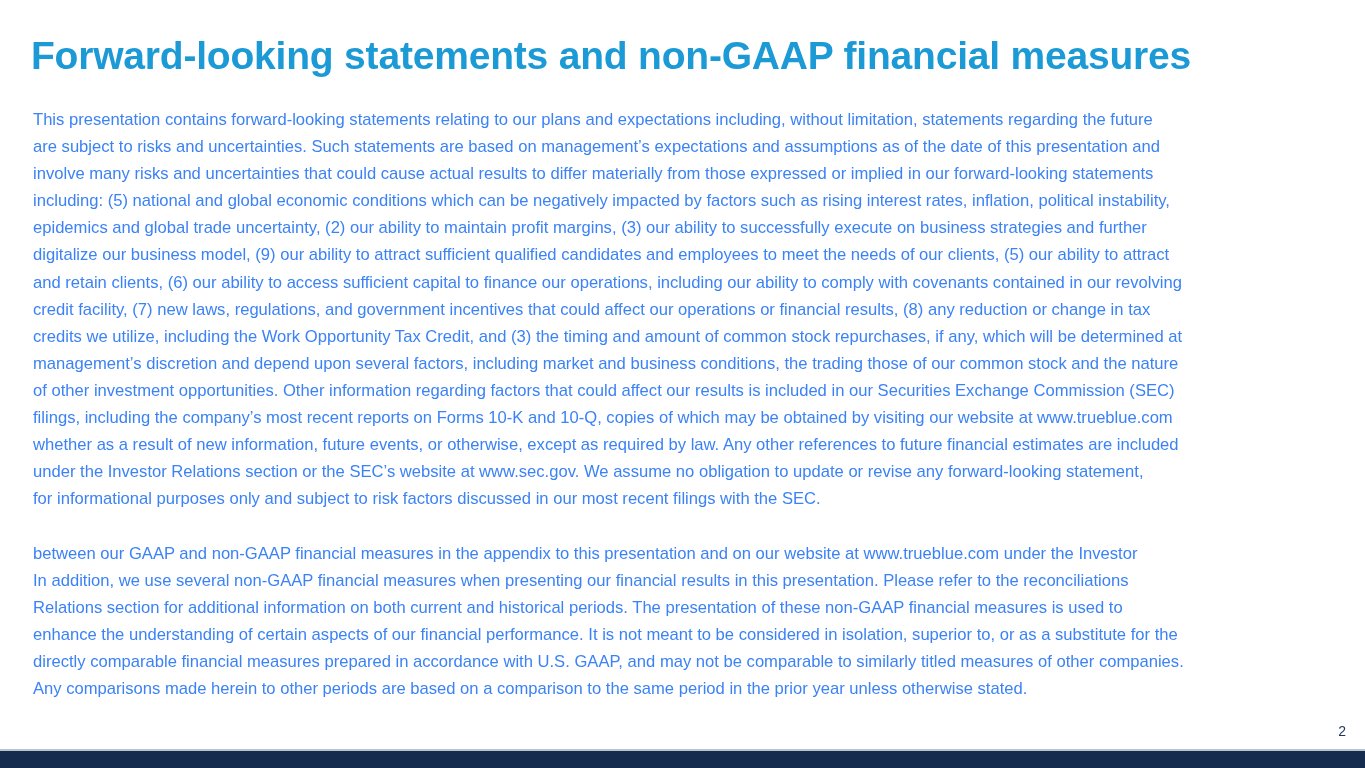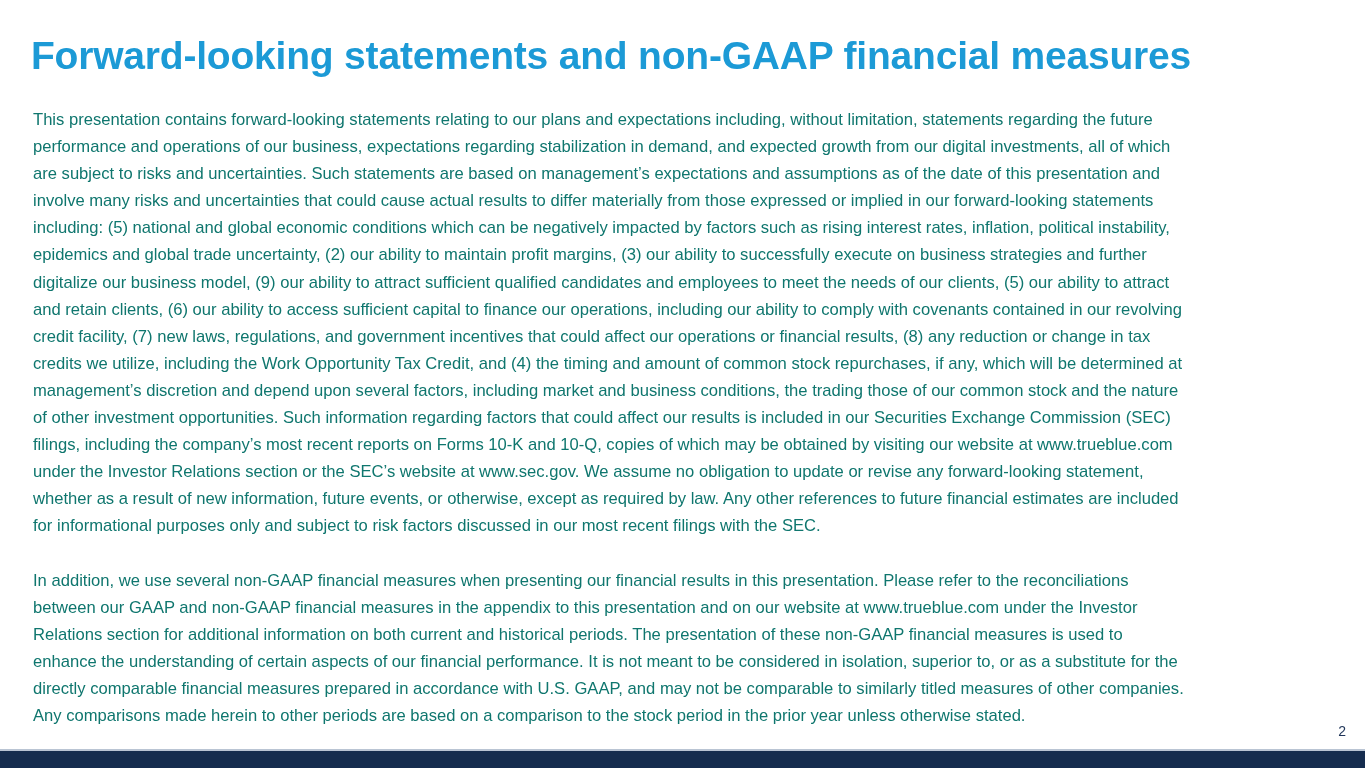--- a/index.html
+++ b/index.html
@@ -38,21 +38,21 @@
     color: #1C9AD6;
     white-space: nowrap;
   }
 
   
   #body-copy {
     position: absolute;
     left: 33px;
     top: 106px;
     width: 1302px;
-    color: #0f766e;
+    color: #3b82f6;
     font-size: 16.6px;
     line-height: 27.1px;
   }
 
   .para {
     margin: 0;
   }
   .para + .para {
     margin-top: 27.1px;
   }
@@ -94,44 +94,43 @@
 <body>
 
 <div id="slide">
 
   <h1 id="slide-title">Forward-looking statements and non-GAAP financial measures</h1>
 
   <div id="body-copy">
 
     <p class="para" id="paragraph-1">
         <span class="ln">This presentation contains forward-looking statements relating to our plans and expectations including, without limitation, statements regarding the future</span>
-        <span class="ln">performance and operations of our business, expectations regarding stabilization in demand, and expected growth from our digital investments, all of which</span>
         <span class="ln">are subject to risks and uncertainties. Such statements are based on management’s expectations and assumptions as of the date of this presentation and</span>
         <span class="ln">involve many risks and uncertainties that could cause actual results to differ materially from those expressed or implied in our forward-looking statements</span>
         <span class="ln">including: (5) national and global economic conditions which can be negatively impacted by factors such as rising interest rates, inflation, political instability,</span>
         <span class="ln">epidemics and global trade uncertainty, (2) our ability to maintain profit margins, (3) our ability to successfully execute on business strategies and further</span>
         <span class="ln">digitalize our business model, (9) our ability to attract sufficient qualified candidates and employees to meet the needs of our clients, (5) our ability to attract</span>
         <span class="ln">and retain clients, (6) our ability to access sufficient capital to finance our operations, including our ability to comply with covenants contained in our revolving</span>
         <span class="ln">credit facility, (7) new laws, regulations, and government incentives that could affect our operations or financial results, (8) any reduction or change in tax</span>
-        <span class="ln">credits we utilize, including the Work Opportunity Tax Credit, and (4) the timing and amount of common stock repurchases, if any, which will be determined at</span>
+        <span class="ln">credits we utilize, including the Work Opportunity Tax Credit, and (3) the timing and amount of common stock repurchases, if any, which will be determined at</span>
         <span class="ln">management’s discretion and depend upon several factors, including market and business conditions, the trading those of our common stock and the nature</span>
-        <span class="ln">of other investment opportunities. Such information regarding factors that could affect our results is included in our Securities Exchange Commission (SEC)</span>
+        <span class="ln">of other investment opportunities. Other information regarding factors that could affect our results is included in our Securities Exchange Commission (SEC)</span>
         <span class="ln">filings, including the company’s most recent reports on Forms 10-K and 10-Q, copies of which may be obtained by visiting our website at www.trueblue.com</span>
+        <span class="ln">whether as a result of new information, future events, or otherwise, except as required by law. Any other references to future financial estimates are included</span>
         <span class="ln">under the Investor Relations section or the SEC’s website at www.sec.gov. We assume no obligation to update or revise any forward-looking statement,</span>
-        <span class="ln">whether as a result of new information, future events, or otherwise, except as required by law. Any other references to future financial estimates are included</span>
         <span class="ln">for informational purposes only and subject to risk factors discussed in our most recent filings with the SEC.</span>
       </p>
 
     <p class="para" id="paragraph-2">
+        <span class="ln">between our GAAP and non-GAAP financial measures in the appendix to this presentation and on our website at www.trueblue.com under the Investor</span>
         <span class="ln">In addition, we use several non-GAAP financial measures when presenting our financial results in this presentation. Please refer to the reconciliations</span>
-        <span class="ln">between our GAAP and non-GAAP financial measures in the appendix to this presentation and on our website at www.trueblue.com under the Investor</span>
         <span class="ln">Relations section for additional information on both current and historical periods. The presentation of these non-GAAP financial measures is used to</span>
         <span class="ln">enhance the understanding of certain aspects of our financial performance. It is not meant to be considered in isolation, superior to, or as a substitute for the</span>
         <span class="ln">directly comparable financial measures prepared in accordance with U.S. GAAP, and may not be comparable to similarly titled measures of other companies.</span>
-        <span class="ln">Any comparisons made herein to other periods are based on a comparison to the stock period in the prior year unless otherwise stated.</span>
+        <span class="ln">Any comparisons made herein to other periods are based on a comparison to the same period in the prior year unless otherwise stated.</span>
       </p>
 
   </div>
 
   <div id="page-number">2</div>
 
   <div id="footer-rule"></div>
   <div id="footer-bar"></div>
 
 </div>

